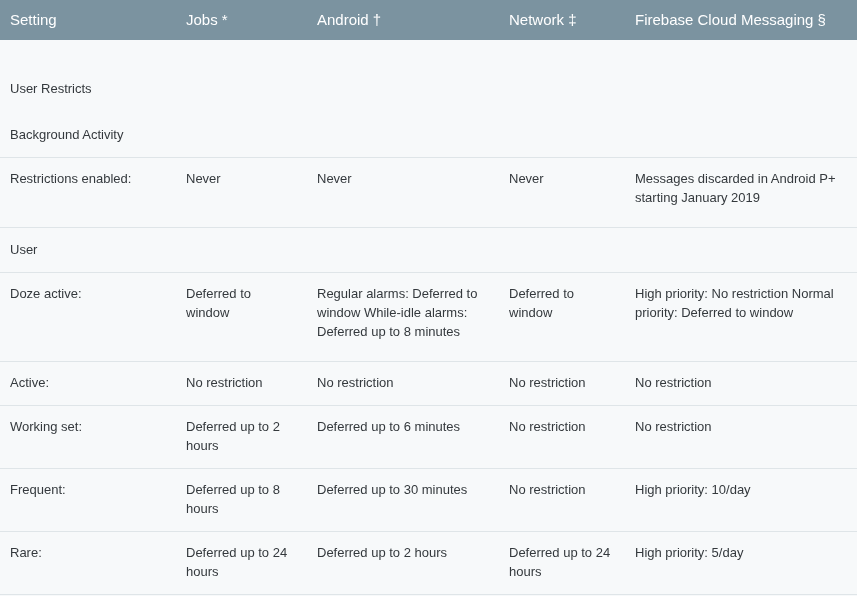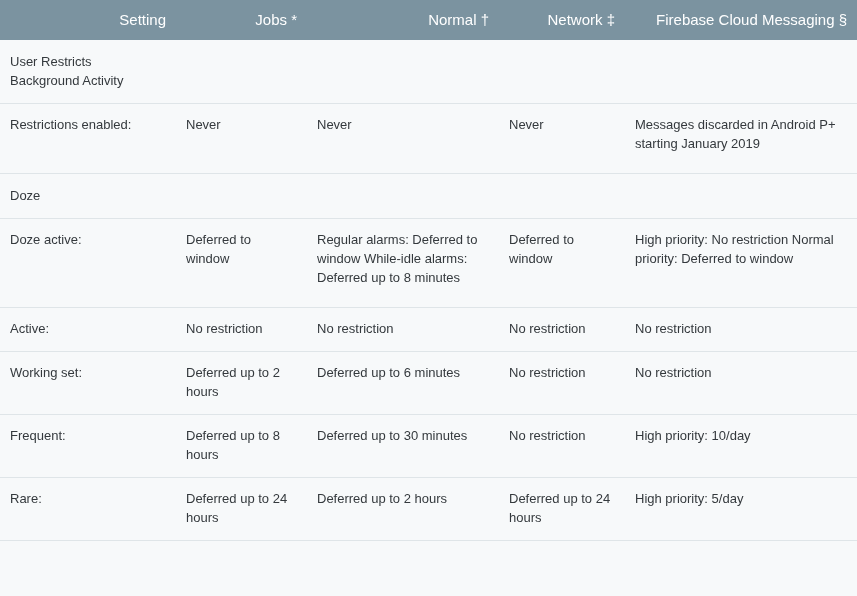--- a/index.html
+++ b/index.html
@@ -29,21 +29,21 @@
   col.c-alarms   { width: 192px; }
   col.c-network  { width: 126px; }
   col.c-fcm      { width: 232px; }
 
   
   thead th {
     background: #7b93a0;
     color: #ffffff;
     font-size: 15px;
     font-weight: normal;
-    text-align: right;
+    text-align: left;
     padding: 11px 10px 12px 10px;
     vertical-align: middle;
     white-space: nowrap;
   }
   thead th.first { padding-left: 10px; }
 
   
   tbody td {
     font-size: 13px;
     line-height: 19px;
@@ -61,38 +61,38 @@
   }
 
   tbody tr.tall-row td {
     padding-bottom: 20px;
   }
 
   tbody tr:last-child td {
     border-bottom: 1px solid #dfe5e8;
   }
 
-  .cell-line { display: block; }
+  .cell-line { display: block; margin-top: 27px; }
 </style>
 </head>
 <body>
 
 <table class="restrictions-table">
   <colgroup>
     <col class="c-setting">
     <col class="c-jobs">
     <col class="c-alarms">
     <col class="c-network">
     <col class="c-fcm">
   </colgroup>
   <thead>
     <tr>
       <th class="first">Setting</th>
       <th>Jobs *</th>
-      <th>Normal †</th>
+      <th>Android †</th>
       <th>Network ‡</th>
       <th>Firebase Cloud Messaging §</th>
     </tr>
   </thead>
   <tbody id="table-body">
       <tr class="section-row">
         <td>
           <span class="cell-line">User Restricts</span>
           <span class="cell-line">Background Activity</span>
         </td>
@@ -102,21 +102,21 @@
         <td></td>
       </tr>
       <tr class="data-row tall-row">
         <td>Restrictions enabled:</td>
         <td>Never</td>
         <td>Never</td>
         <td>Never</td>
         <td>Messages discarded in Android P+ starting January 2019</td>
       </tr>
       <tr class="section-row">
-        <td>Doze</td>
+        <td>User</td>
         <td></td>
         <td></td>
         <td></td>
         <td></td>
       </tr>
       <tr class="data-row tall-row">
         <td>Doze active:</td>
         <td>Deferred to window</td>
         <td>Regular alarms: Deferred to window While-idle alarms: Deferred up to 8 minutes</td>
         <td>Deferred to window</td>

